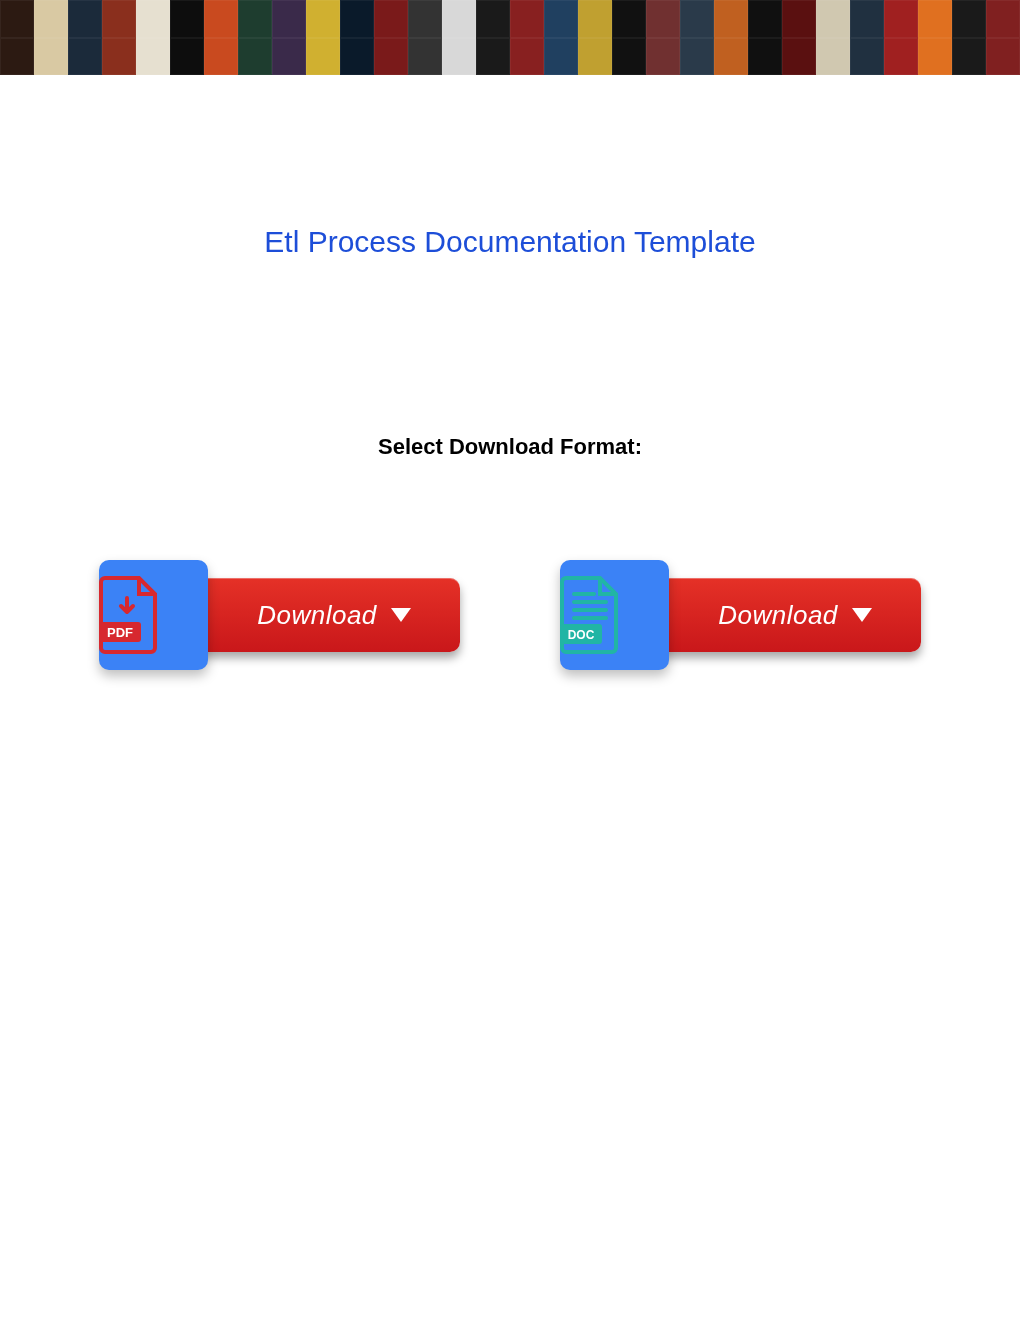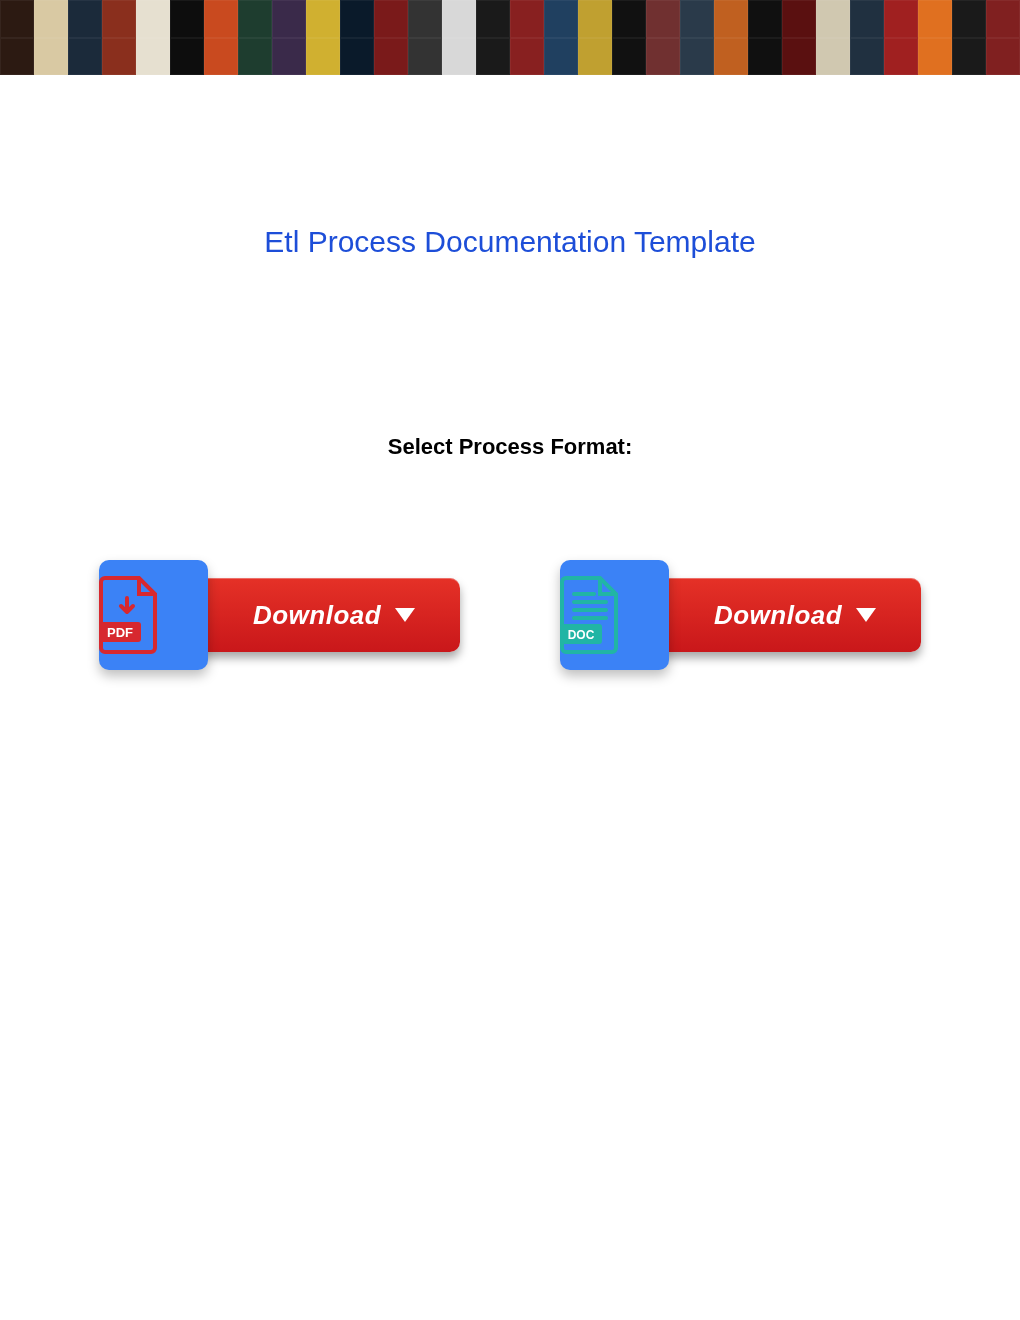--- a/index.html
+++ b/index.html
@@ -109,21 +109,21 @@
   
   .dl-button {
     height: 74px;
     width: 270px;
     border: none;
     border-radius: 10px;
     background: linear-gradient(#e53127, #c9171a);
     box-shadow: 0 6px 10px rgba(0,0,0,0.35), inset 0 1px 0 rgba(255,255,255,0.3);
     color: #fff;
     font-size: 26px;
-    font-weight: 700;
+    font-weight: 400;
     font-style: italic;
     letter-spacing: 0.5px;
     cursor: pointer;
     display: flex;
     align-items: center;
     justify-content: center;
     gap: 14px;
     padding-left: 18px;
   }
   .dl-button .arrow {
@@ -194,21 +194,21 @@
     <div class="tile"></div>
   <div class="tile"></div>
     <div class="tile"></div>
     <div class="tile"></div>
     <div class="tile"></div>
     <div class="tile"></div>
 </div>
 
 <h1 class="page-title">Etl Process Documentation Template</h1>
 
-<h2 class="subheading">Select Process Format:</h2>
+<h2 class="subheading">Select Download Format:</h2>
 
 <div class="downloads">
 
   <div class="dl-unit">
     <div class="file-tile">
       <svg class="file-svg" viewBox="0 0 62 78">
         <path d="M6 2 h34 l16 16 v54 a4 4 0 0 1 -4 4 H6 a4 4 0 0 1 -4 -4 V6 a4 4 0 0 1 4 -4 z" fill="none" stroke="#d7282f" stroke-width="4"></path>
         <path d="M40 2 v16 h16" fill="none" stroke="#d7282f" stroke-width="4"></path>
         <rect x="0" y="46" width="42" height="20" rx="3" fill="#d7282f"></rect>
         <text x="21" y="61" text-anchor="middle" font-family="Arial" font-size="13" font-weight="700" fill="#fff">PDF</text>

